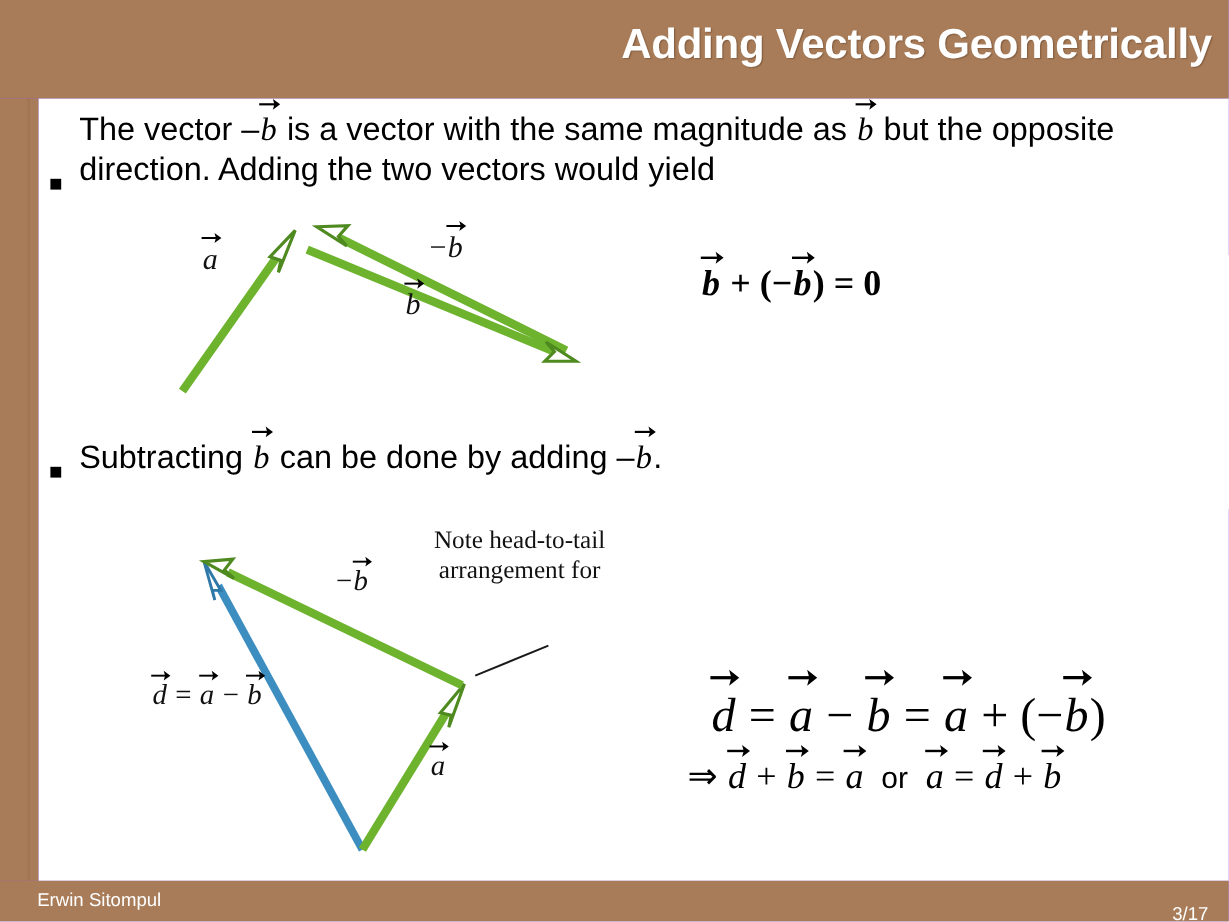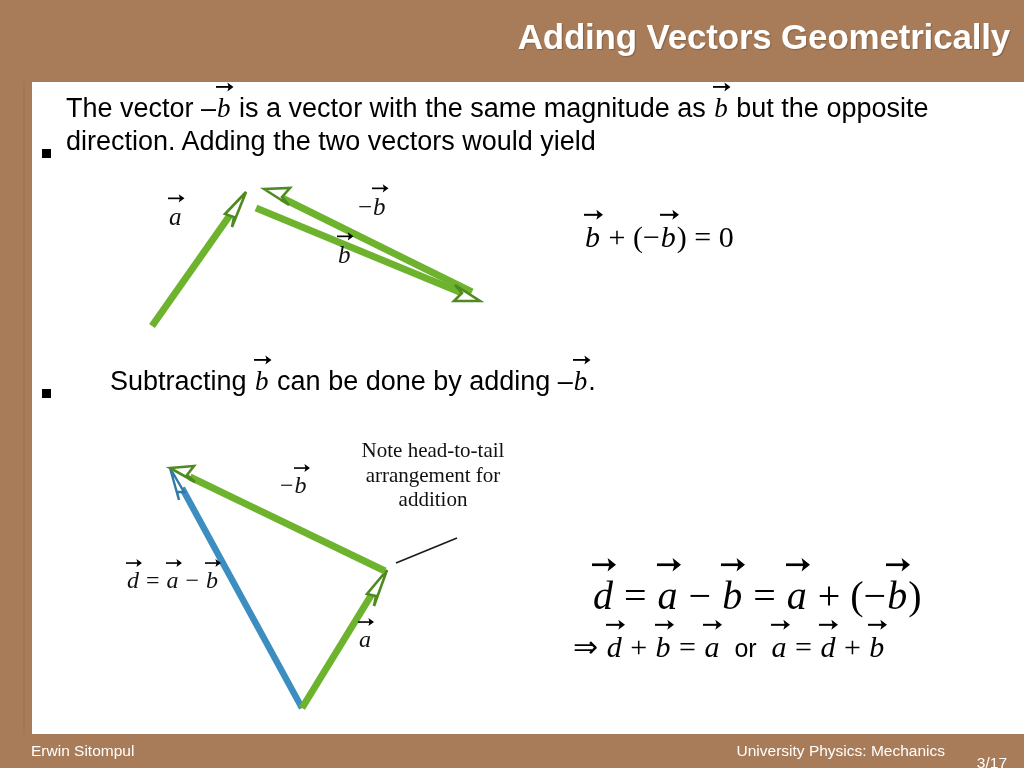--- a/index.html
+++ b/index.html
@@ -101,21 +101,21 @@
     flex: 0 0 auto;
     margin-top: 13px;
     margin-right: 15px;
   }
   .bullet-text {
     font-size: 27px;
     color: #000000;
     line-height: 1.22;
   }
   #bullet-1 { left: 42px; top: 92px; width: 960px; }
-  #bullet-2 { left: 42px; top: 365px; width: 900px; gap: 44px; }
+  #bullet-2 { left: 42px; top: 365px; width: 900px; }
 
   
   .vec {
     position: relative;
     display: inline-block;
     font-family: "Liberation Serif", serif;
     font-style: italic;
     padding: 0 1px;
   }
   .vec > .arr {
@@ -133,21 +133,21 @@
   .math {
     position: absolute;
     font-family: "Liberation Serif", serif;
     font-style: italic;
     color: #000000;
     white-space: nowrap;
   }
   .math .op { font-style: normal; }
   .math .rm { font-style: normal; font-family: "Liberation Sans", sans-serif; }
 
-  #eq-1  { left: 584px; top: 220px; font-size: 30px; }
+  #eq-1  { left: 584px; top: 220px; font-size: 30px; font-weight: bold; }
   #eq-2  { left: 592px; top: 572px; font-size: 40px; }
   #eq-3  { left: 573px; top: 629px; font-size: 30px; }
 
   
   .figure { position: absolute; }
   #figure-1 { left: 130px; top: 175px; width: 380px; height: 165px; }
   #figure-2 { left: 120px; top: 430px; width: 450px; height: 295px; }
   .figure svg { display: block; overflow: visible; }
 
   .fig-label {
@@ -294,21 +294,20 @@
 
       <g>
         <line x1="265" y1="141" x2="70" y2="47" stroke="#6db32e" stroke-width="7"></line>
         <polygon points="50,38 74,36 67,45 75,52" fill="#ffffff" stroke="#4e8a1f" stroke-width="2.6" stroke-linejoin="miter"></polygon>
       </g>
     </svg>
 
     <div class="note-text" style="left:178px; top:8px; width:270px;">
       <div>Note head-to-tail</div>
       <div>arrangement for</div>
-      <div>addition</div>
     </div>
 
     <div class="fig-label" style="left:6px; top:137px; font-size:24px;">
       <span class="vec"><span class="arr">
             <svg viewBox="0 0 20 10" preserveAspectRatio="none">
               <line x1="0" y1="7" x2="17" y2="7" stroke="#000" stroke-width="1.6"></line>
               <polygon points="20,7 13,3 14.5,7 13,11" fill="#000"></polygon>
             </svg>
           </span>d</span><span class="op">&nbsp;=&nbsp;</span><span class="vec"><span class="arr">
             <svg viewBox="0 0 20 10" preserveAspectRatio="none">
@@ -399,16 +398,15 @@
           </svg>
         </span>d</span><span class="op">&nbsp;+&nbsp;</span><span class="vec"><span class="arr">
           <svg viewBox="0 0 20 10" preserveAspectRatio="none">
             <line x1="0" y1="7" x2="17" y2="7" stroke="#000" stroke-width="1.6"></line>
             <polygon points="20,7 13,3 14.5,7 13,11" fill="#000"></polygon>
           </svg>
         </span>b</span>
   </div>
 
   <div class="footer-text" id="footer-author">Erwin Sitompul</div>
-  <div class="footer-text" id="footer-course">University Physics: Mechanics</div>
   <div class="footer-text" id="footer-page">3/17</div>
 
 </div>
 
 </body></html>

